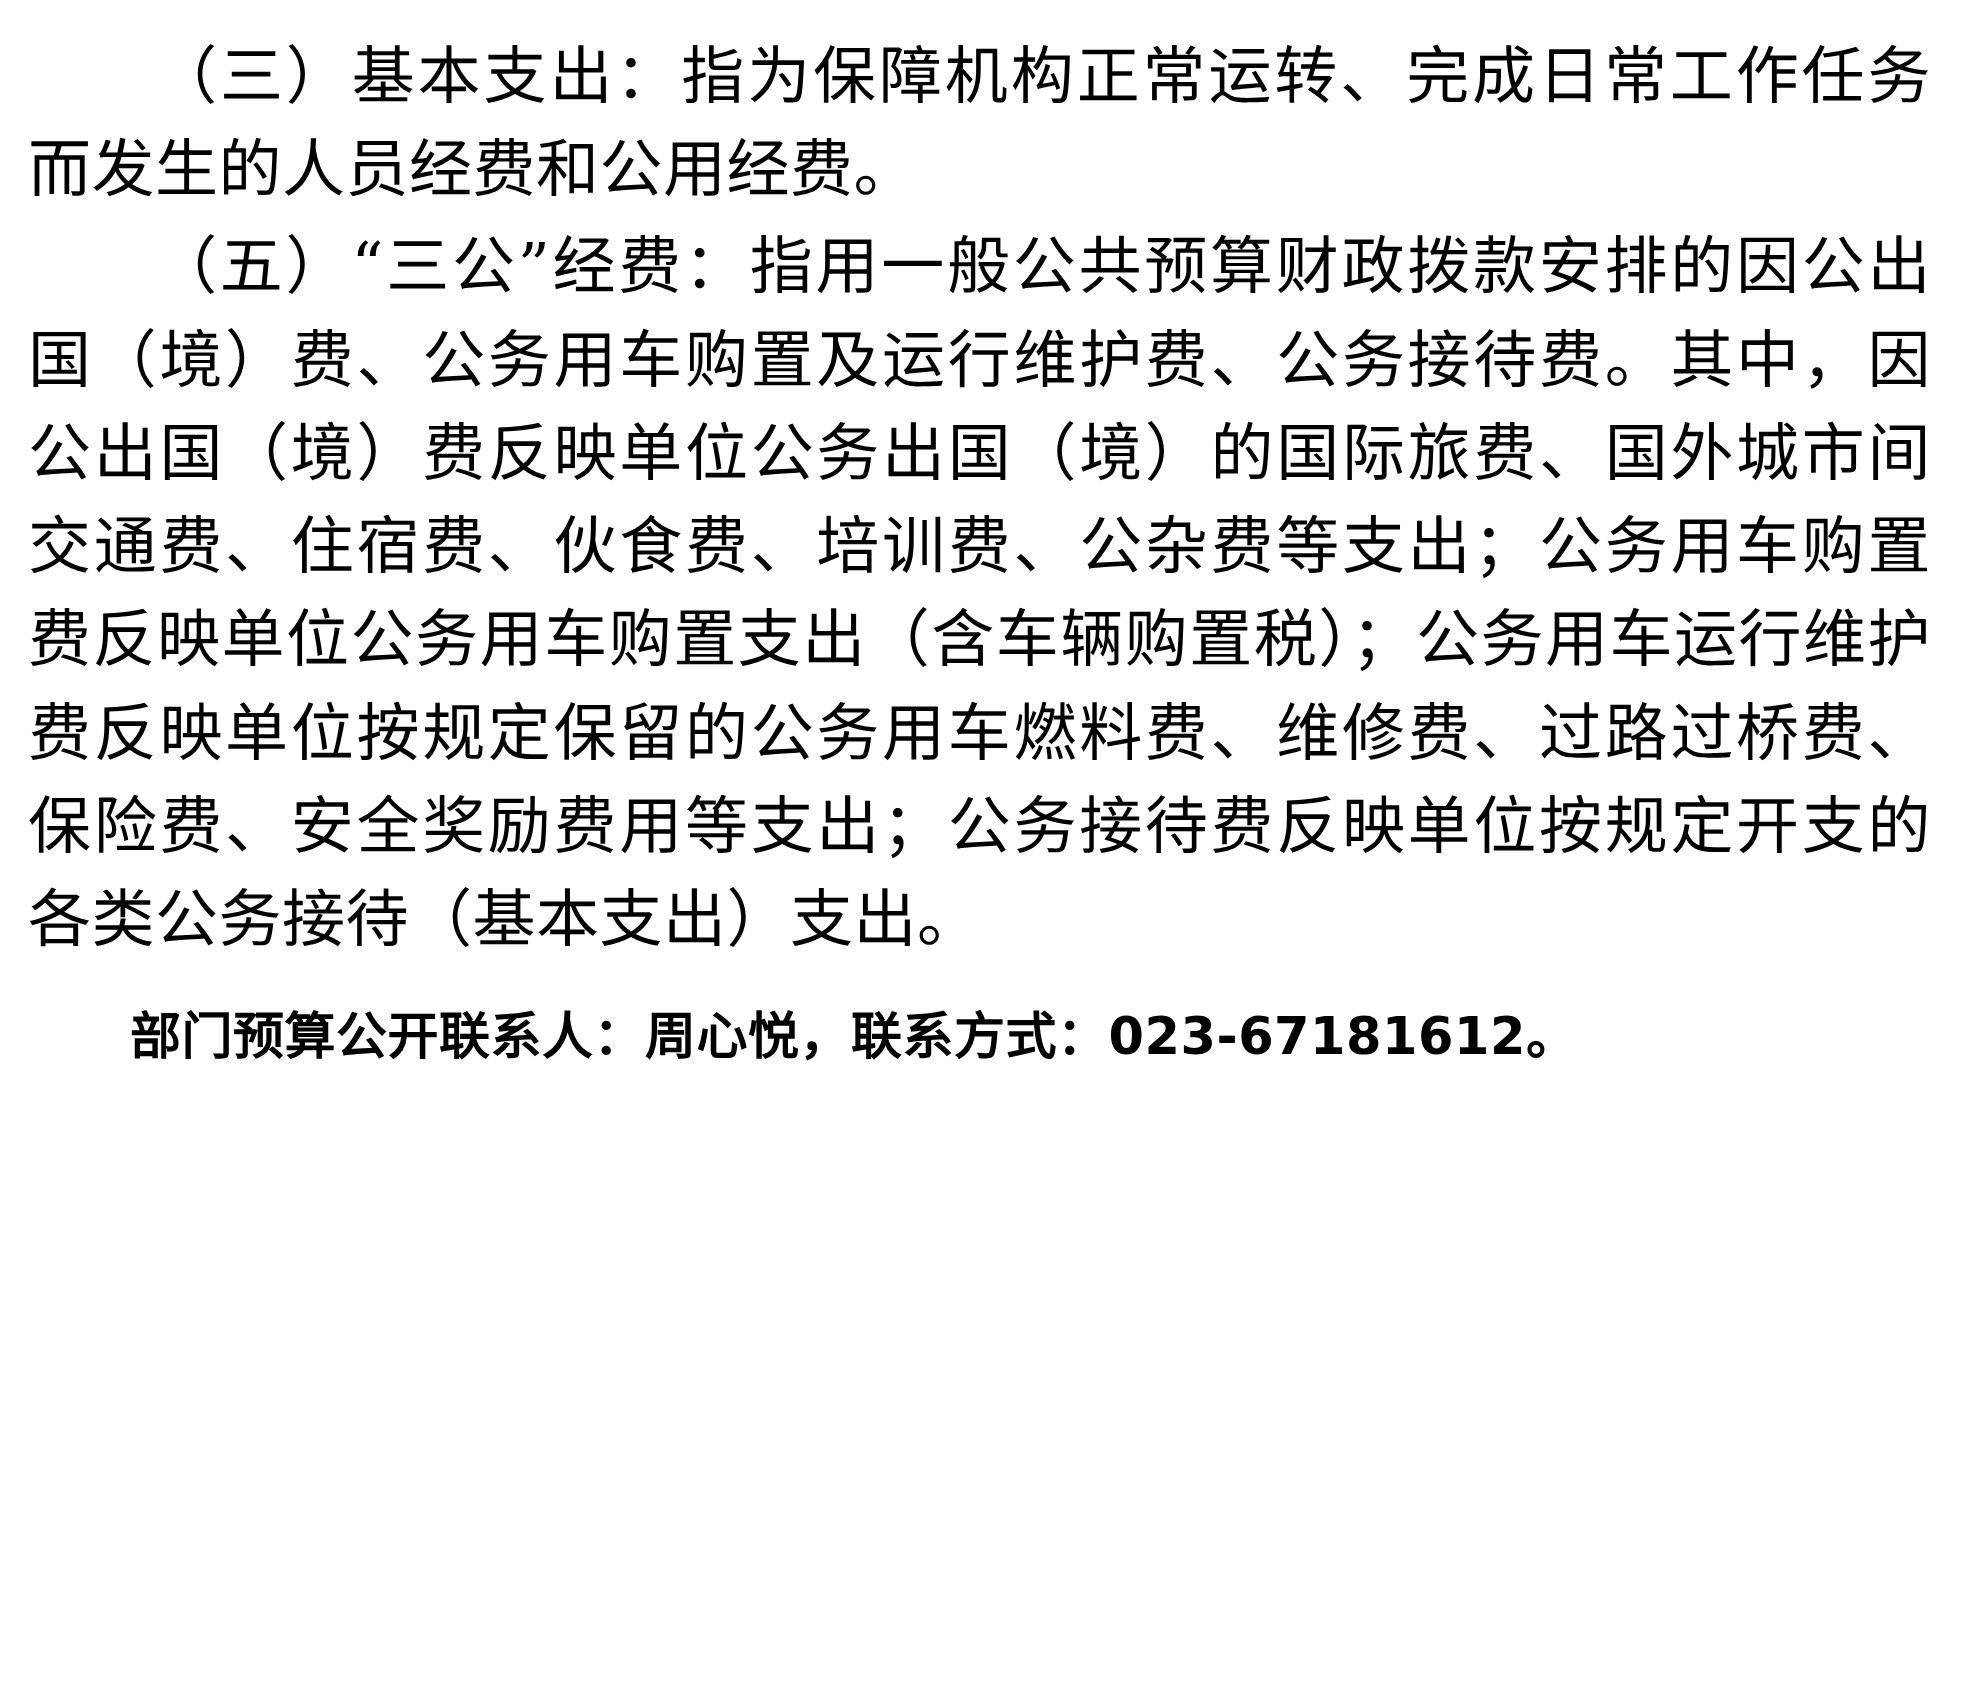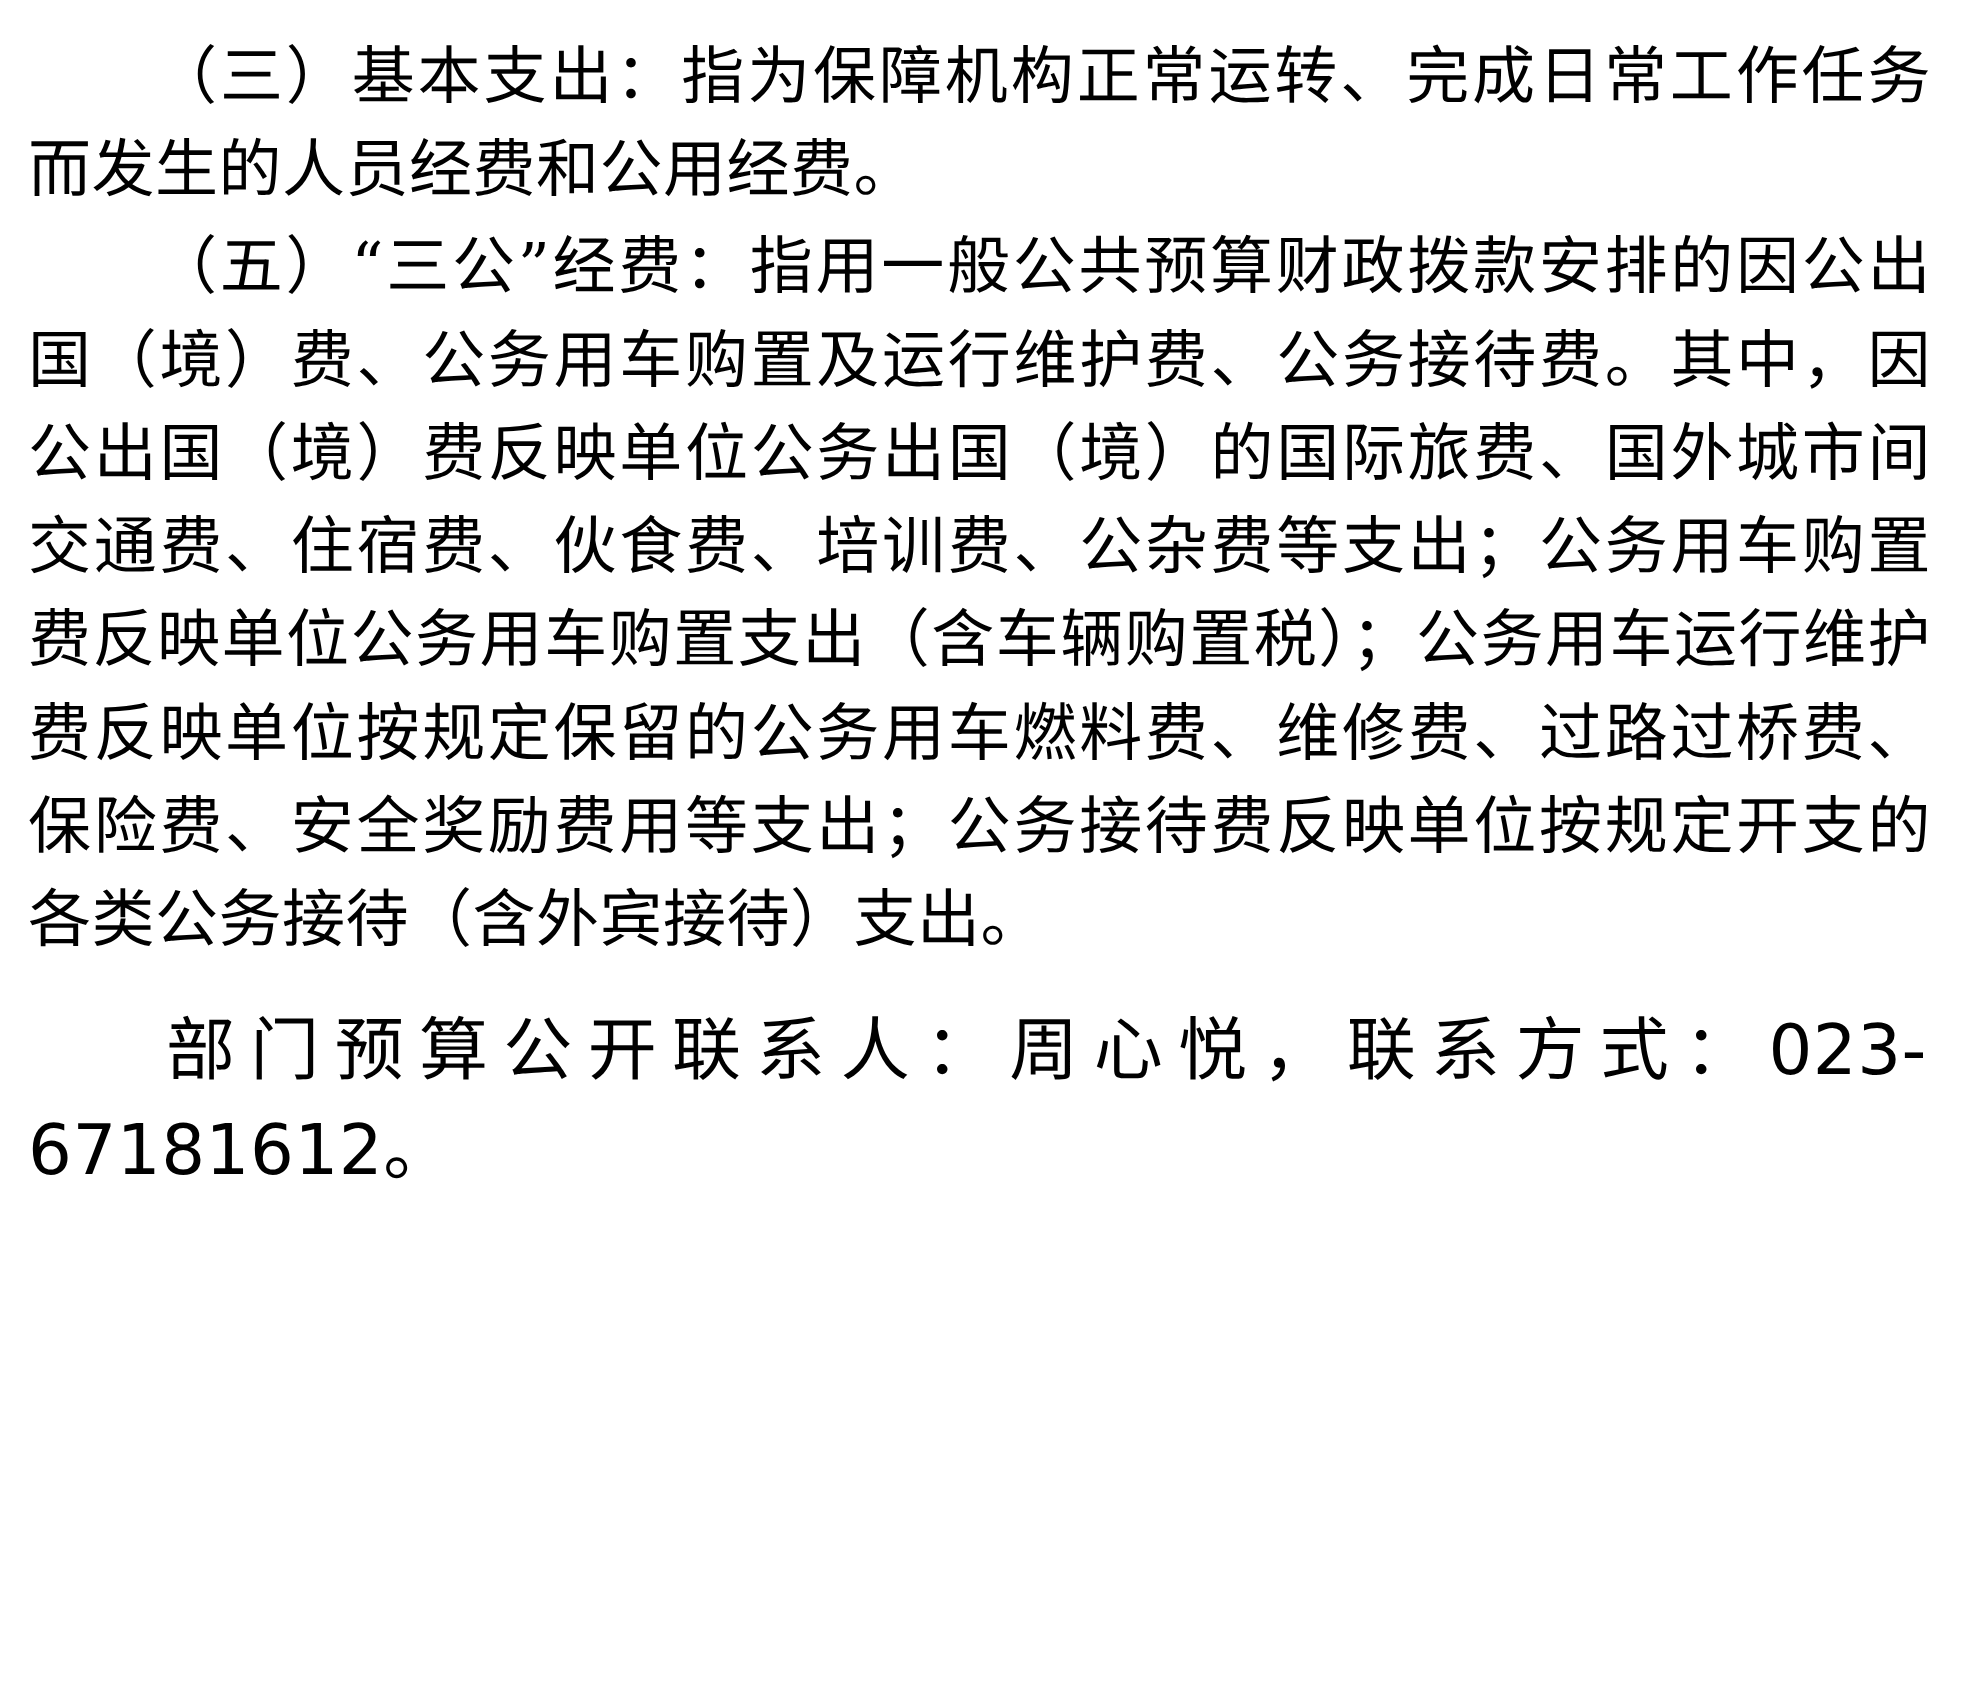--- a/index.html
+++ b/index.html
@@ -30,29 +30,29 @@
     text-justify: inter-ideograph;
   }
   .para {
     margin: 0 0 4px 0;
     text-indent: 2em;
     white-space: normal;
   }
   .contact-line {
     margin: 34px 4px 0 0;
     text-indent: 2em;
-    font-size: 69px;
+    font-size: 51px;
     line-height: 1.45;
-    font-weight: 400;
+    font-weight: 700;
     font-family: "DejaVu Sans", "Liberation Sans", sans-serif;
     letter-spacing: 0.5px;
   }
 </style>
 </head>
 <body>
 
 <div class="page">
   <div class="doc-body">
     <p class="para">（三）基本支出：指为保障机构正常运转、完成日常工作任务而发生的人员经费和公用经费。</p>
-    <p class="para">（五）“三公”经费：指用一般公共预算财政拨款安排的因公出国（境）费、公务用车购置及运行维护费、公务接待费。其中，因公出国（境）费反映单位公务出国（境）的国际旅费、国外城市间交通费、住宿费、伙食费、培训费、公杂费等支出；公务用车购置费反映单位公务用车购置支出（含车辆购置税）；公务用车运行维护费反映单位按规定保留的公务用车燃料费、维修费、过路过桥费、保险费、安全奖励费用等支出；公务接待费反映单位按规定开支的各类公务接待（含外宾接待）支出。</p>
+    <p class="para">（五）“三公”经费：指用一般公共预算财政拨款安排的因公出国（境）费、公务用车购置及运行维护费、公务接待费。其中，因公出国（境）费反映单位公务出国（境）的国际旅费、国外城市间交通费、住宿费、伙食费、培训费、公杂费等支出；公务用车购置费反映单位公务用车购置支出（含车辆购置税）；公务用车运行维护费反映单位按规定保留的公务用车燃料费、维修费、过路过桥费、保险费、安全奖励费用等支出；公务接待费反映单位按规定开支的各类公务接待（基本支出）支出。</p>
     <p class="contact-line">部门预算公开联系人：周心悦，联系方式：023-67181612。</p>
   </div>
 </div>
 
 </body></html>

